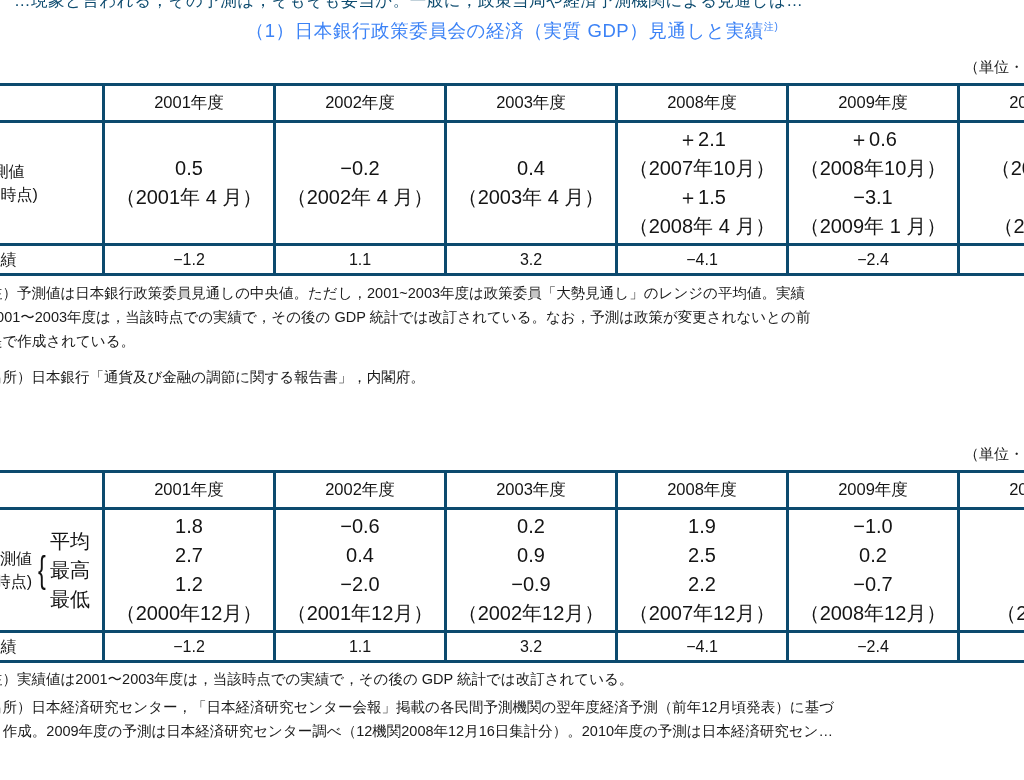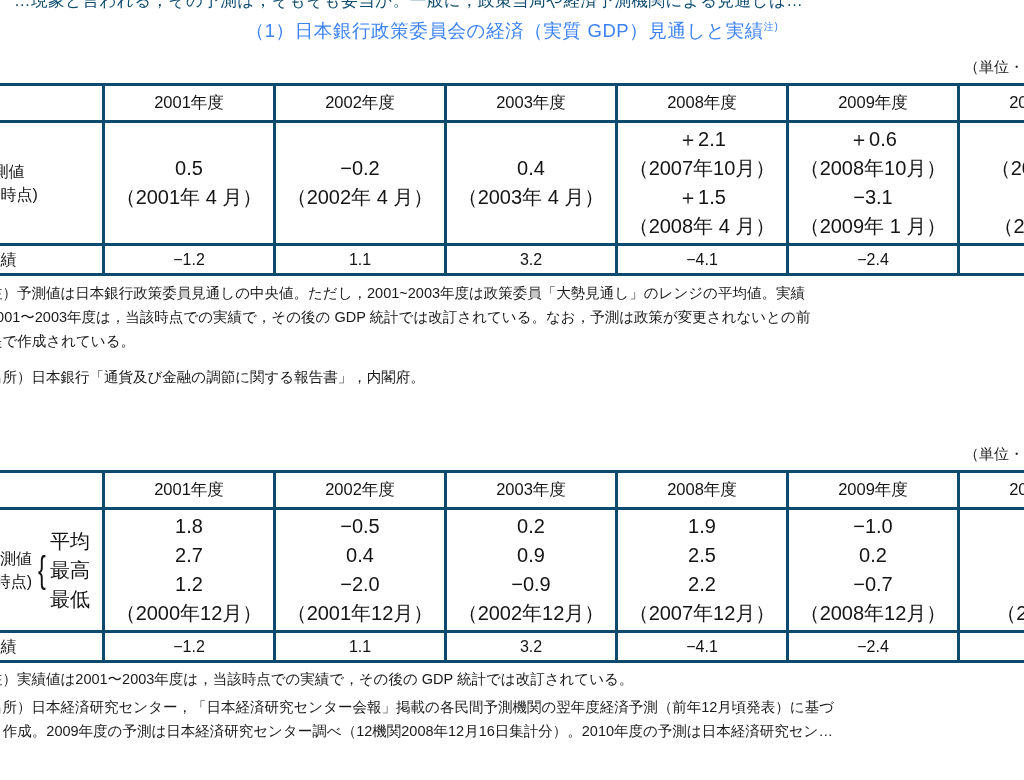--- a/index.html
+++ b/index.html
@@ -263,21 +263,21 @@
           </div>
         </td>
 
         <td class="col multi">
           <span class="cell-sub">1.8</span>
           <span class="cell-sub">2.7</span>
           <span class="cell-sub">1.2</span>
           <span class="cell-sub">（2000年12月）</span>
         </td>
         <td class="col multi">
-          <span class="cell-sub">−0.5</span>
+          <span class="cell-sub">−0.6</span>
           <span class="cell-sub">0.4</span>
           <span class="cell-sub">−2.0</span>
           <span class="cell-sub">（2001年12月）</span>
         </td>
         <td class="col multi">
           <span class="cell-sub">0.2</span>
           <span class="cell-sub">0.9</span>
           <span class="cell-sub">−0.9</span>
           <span class="cell-sub">（2002年12月）</span>
         </td>

